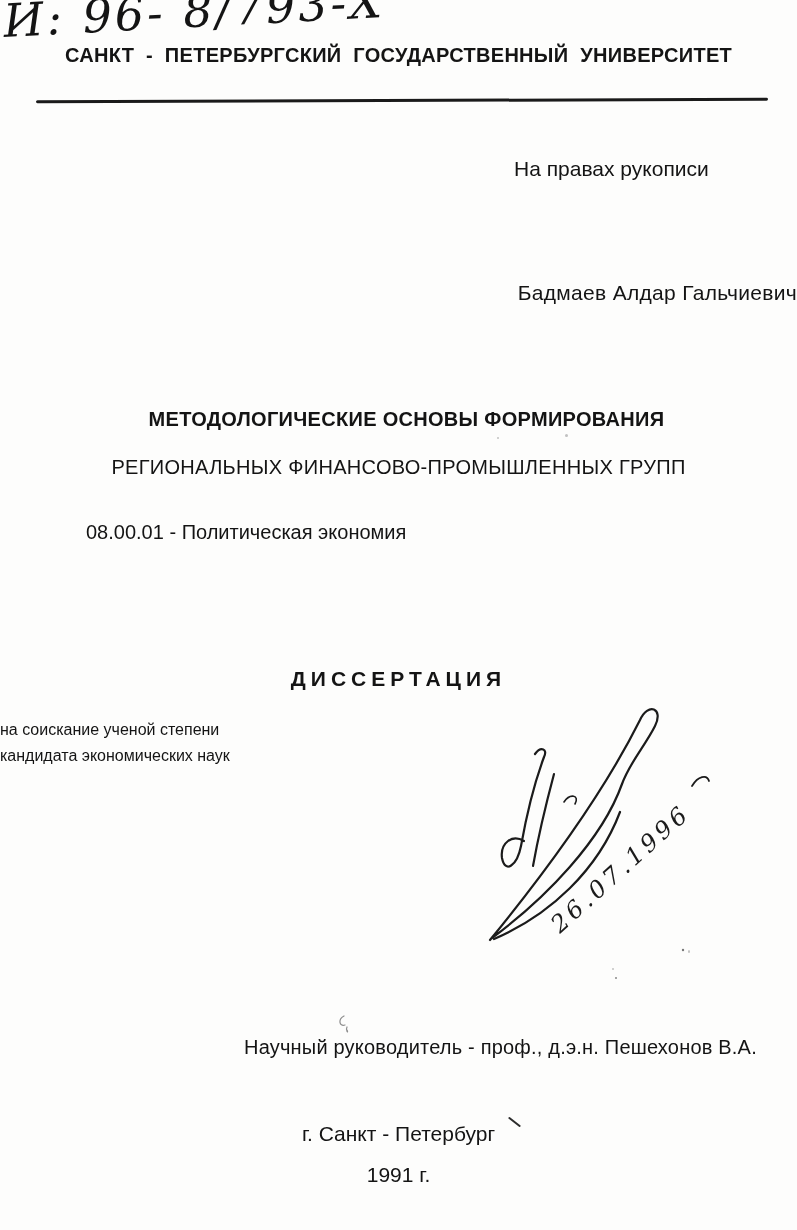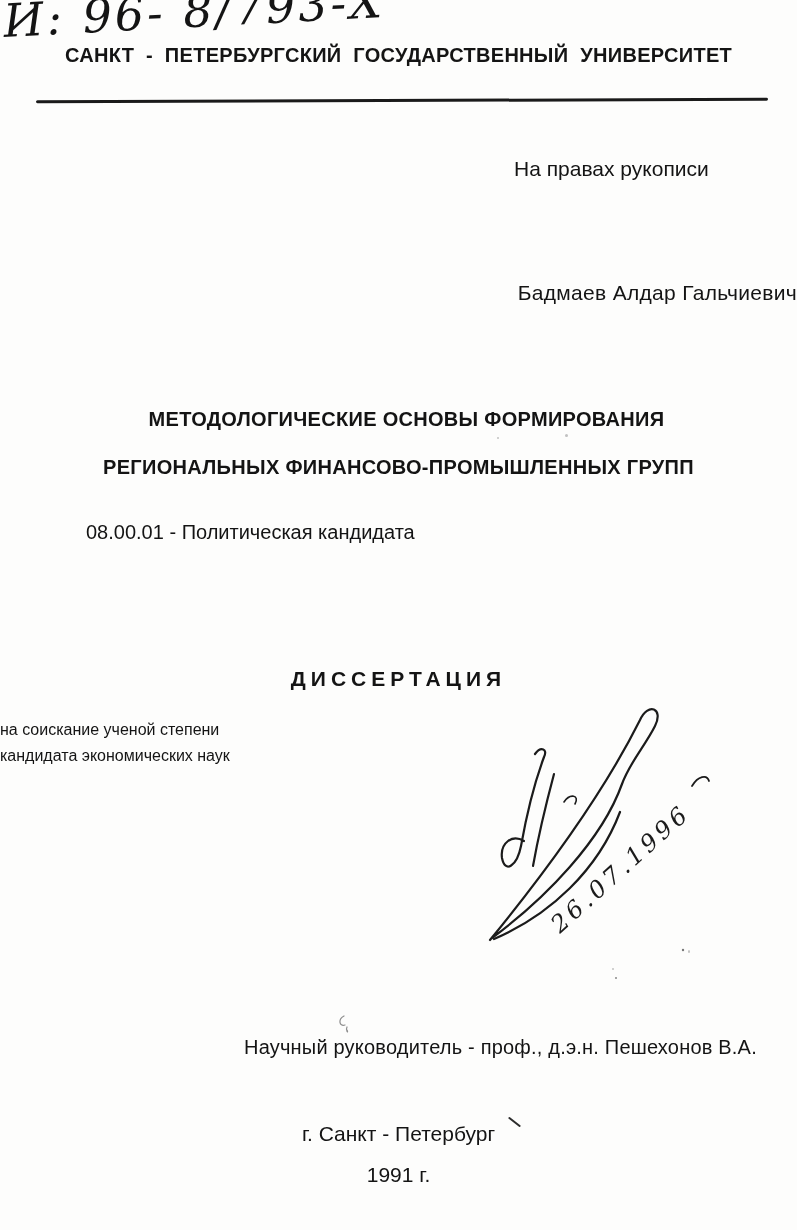--- a/index.html
+++ b/index.html
@@ -19,21 +19,21 @@
     font-size: 46px; letter-spacing: 3px;
     transform: rotate(-3deg); transform-origin: left top;
   }
   .university { top: 44px; font-weight: 700; font-size: 20px;
                 letter-spacing: 0.3px; word-spacing: 6px; }
   .divider { top: 99px; left: 36px; width: 732px; height: 3px;
              background: #1a1a1a; transform: rotate(-0.2deg); border-radius: 2px; }
   .manuscript-note { top: 157px; left: 514px; font-size: 21px; }
   .author { top: 281px; font-size: 21px; letter-spacing: 0.3px; text-align: right; }
   .title-line1 { top: 408px; font-weight: 700; font-size: 20px; letter-spacing: 0.3px; padding-left: 16px; }
-  .title-line2 { top: 456px; font-weight: 700; font-size: 20px; letter-spacing: 0.3px; }
+  .title-line2 { top: 456px; font-weight: 400; font-size: 20px; letter-spacing: 0.3px; }
   .specialty { top: 521px; left: 86px; font-size: 20px; }
   .doc-heading { top: 667px; font-weight: 700; font-size: 21px; letter-spacing: 5px; }
   .degree { top: 717px; font-size: 16px; line-height: 26px; 
             left: 0; right: 0; }
   .signature-svg { position: absolute; left: 478px; top: 688px; width: 262px; height: 300px; }
   .supervisor { top: 996px; left: 244px; font-size: 20px; letter-spacing: 0.2px; margin-top: 40px; }
   .smudge-svg { position: absolute; left: 334px; top: 1012px; width: 26px; height: 26px; }
   .city { top: 1122px; font-size: 21px; }
   .stray-mark { left: 507px; top: 1121px; width: 15px; height: 2px;
                 background: #2c2c2c; transform: rotate(38deg); border-radius: 1px; }
@@ -57,21 +57,21 @@
   <div class="abs divider"></div>
 
   <div class="abs manuscript-note">На правах рукописи</div>
 
   <div class="abs centered author">Бадмаев Алдар Гальчиевич</div>
 
   <div class="abs centered title-line1">МЕТОДОЛОГИЧЕСКИЕ ОСНОВЫ ФОРМИРОВАНИЯ</div>
 
   <div class="abs centered title-line2">РЕГИОНАЛЬНЫХ ФИНАНСОВО-ПРОМЫШЛЕННЫХ ГРУПП</div>
 
-  <div class="abs specialty">08.00.01 - Политическая кандидата</div>
+  <div class="abs specialty">08.00.01 - Политическая экономия</div>
 
   <div class="abs centered doc-heading">ДИССЕРТАЦИЯ</div>
 
   <div class="abs degree">
     <div>на соискание ученой степени</div>
     <div>кандидата экономических наук</div>
   </div>
 
   <svg class="signature-svg" viewBox="0 0 262 300" fill="none" stroke="#1b1b1b" stroke-width="2.2" stroke-linecap="round" stroke-linejoin="round">
 

